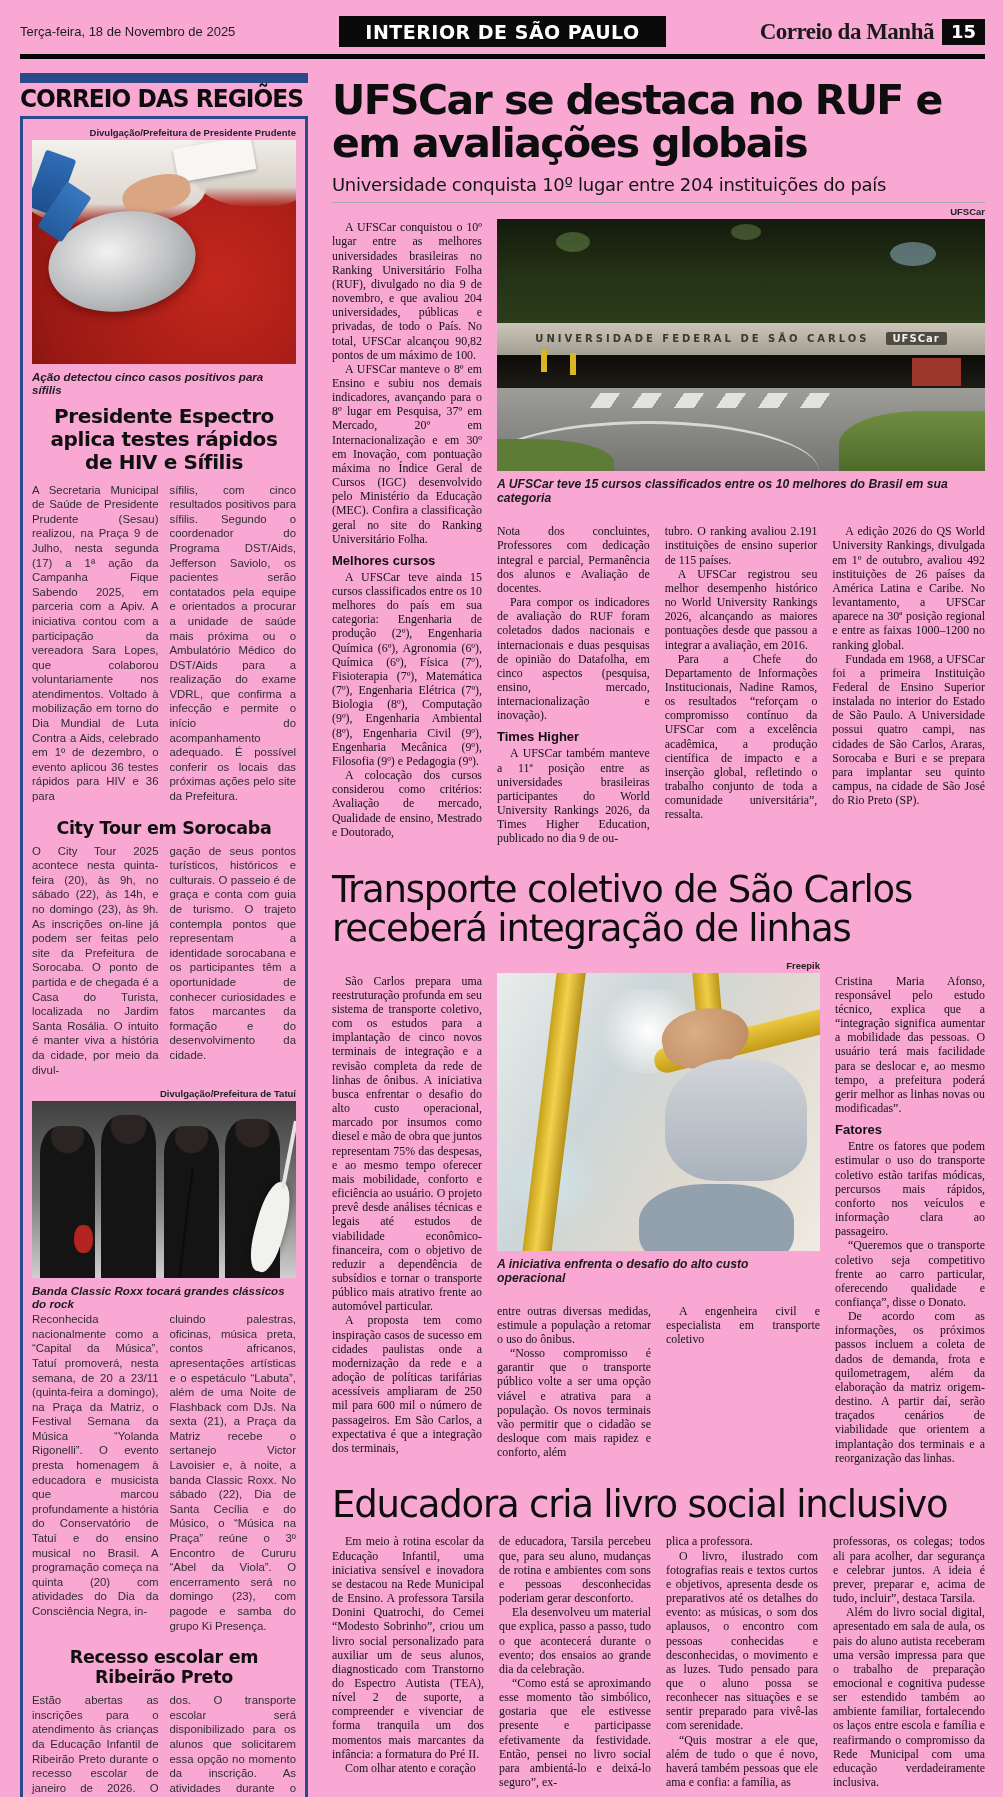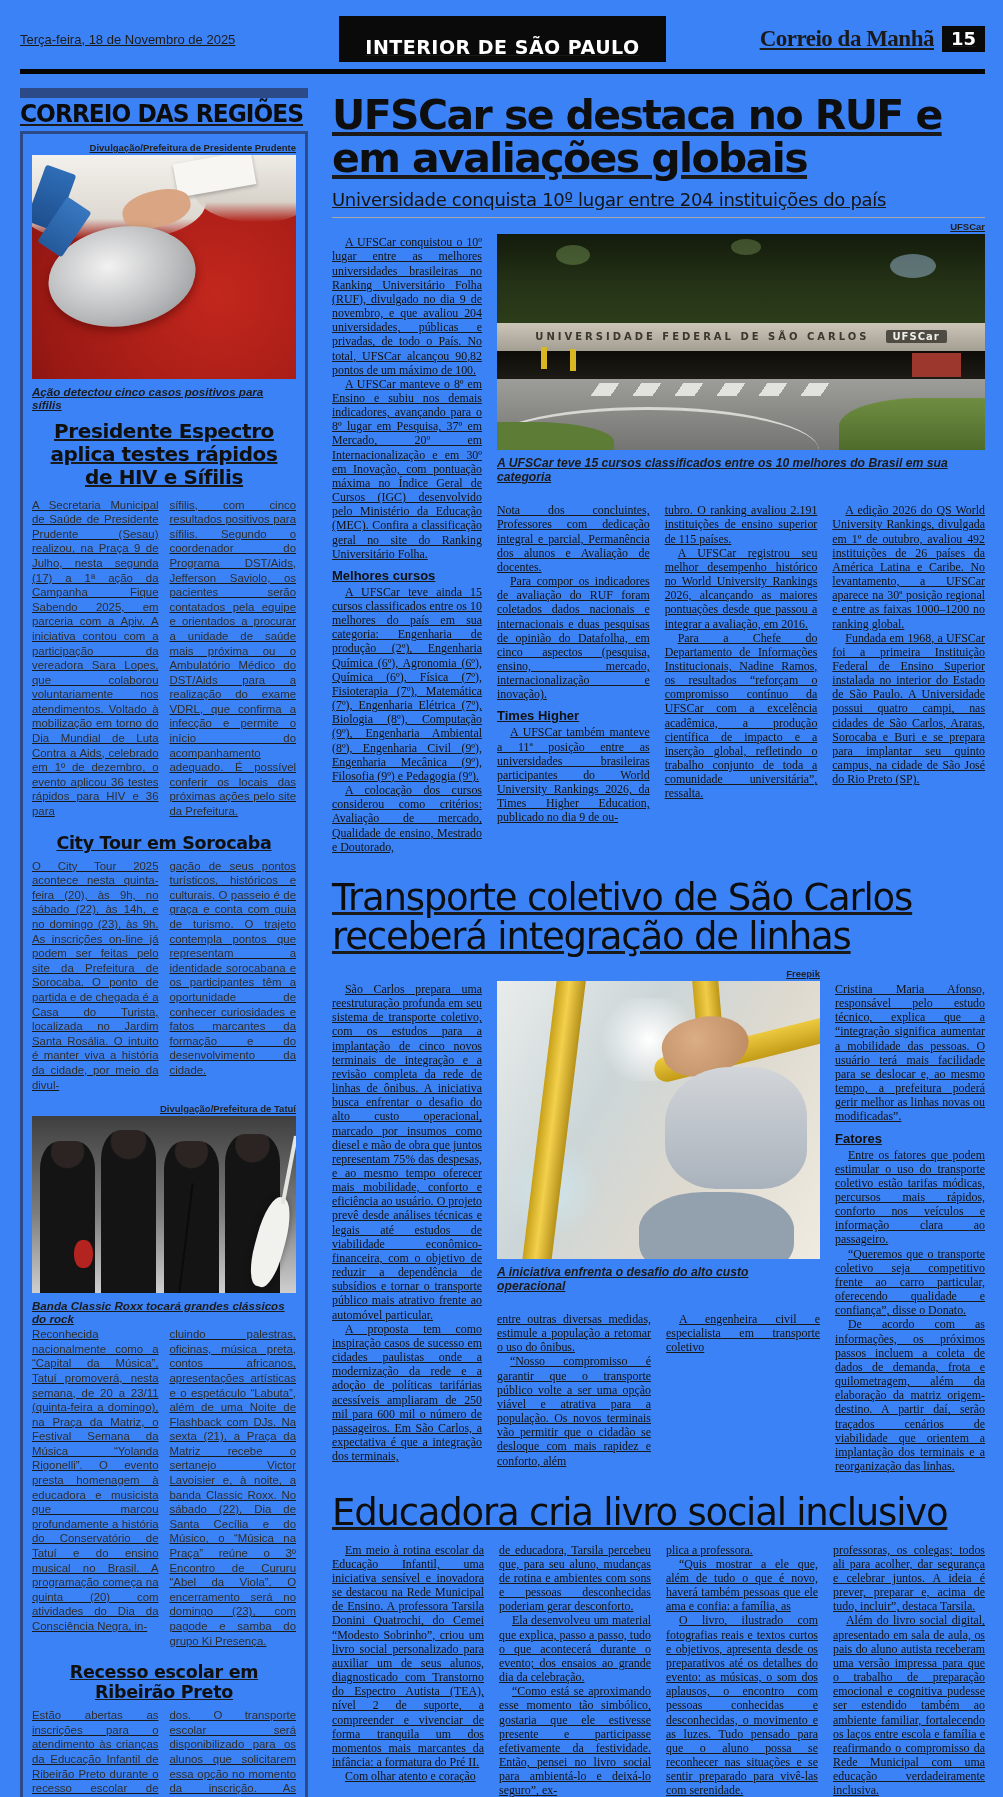--- a/index.html
+++ b/index.html
@@ -1,27 +1,27 @@
 <!DOCTYPE html>
 <html style="--navy: #2b4a87;"><head>
 <meta charset="utf-8">
 <style>
   * { margin:0; padding:0; box-sizing:border-box; }
   html,body { background:#e9e9e9; }
   .page {
-    width:1003px; height:1797px; background:#3b82f6; margin:0 auto;
+    width:1003px; height:1797px; background:#f9a8d4; margin:0 auto;
     overflow:hidden; position:relative; padding:14px 14px 0 14px;
-    font-family:"Liberation Sans", sans-serif; color:#1a1a1a;text-decoration:underline;
+    font-family:"Liberation Sans", sans-serif; color:#1a1a1a;
   }
   
   .hdr { display:flex; align-items:center; padding:2px 4px 0 6px; }
   .hdr-date { flex:1; font-size:13px; color:#1c1c1c; }
   .hdr-section {
     flex:none; background:#0a0a0a; color:#fff; font-family:"DejaVu Sans", sans-serif;
-    font-weight:bold; font-size:19px; letter-spacing:.5px; padding:20px 26px 4px;
+    font-weight:bold; font-size:19px; letter-spacing:.5px; padding:5px 26px 4px;
   }
   .hdr-right { flex:1; display:flex; justify-content:flex-end; align-items:center; gap:8px; }
   .hdr-masthead { font-family:"Liberation Serif", serif; font-weight:bold; font-size:23px; letter-spacing:-.5px; }
   .hdr-pagenum {
     background:#0a0a0a; color:#fff; font-family:"DejaVu Sans", sans-serif;
     font-weight:bold; font-size:18px; padding:2px 9px 3px;
   }
   .hdr-rule { height:5px; background:#050505; margin:7px 4px 0 6px; }
 
   
@@ -102,21 +102,21 @@
   
   .photo-band { height:177px; background:linear-gradient(180deg,#3f3f3f 0%, #7d7d7d 55%, #cfcfcf 100%); }
   .bf { position:absolute; bottom:0; width:21%; height:86%; background:radial-gradient(circle at 50% 7%, #2b2422 11%, #141414 12%); border-radius:36% 36% 0 0 / 18% 18% 0 0; }
   .bf1 { left:3%; } .bf2 { left:26%; height:92%; } .bf3 { left:50%; } .bf4 { left:73%; height:90%; }
   .band-red { position:absolute; left:16%; bottom:14%; width:7%; height:16%; background:#b3231f; border-radius:45%; }
   .mic { position:absolute; left:58%; bottom:0; width:2px; height:62%; background:#0b0b0b; transform:rotate(7deg); }
   .guitar { position:absolute; right:4%; bottom:3%; width:11%; height:52%; background:#f1f1ee; border-radius:46% 46% 42% 42%; transform:rotate(15deg); box-shadow:0 0 6px rgba(0,0,0,.4); }
   .guitar::after { content:""; position:absolute; top:-68%; left:42%; width:14%; height:75%; background:#e4e4e0; transform:rotate(-4deg); }
 
   
-  .photo-campus { height:216px; background:#8f8f8b; }
+  .photo-campus { height:252px; background:#8f8f8b; }
   .pc-trees { position:absolute; top:0; left:0; right:0; height:41%;
     background:linear-gradient(180deg,#131a0b,#243216 55%, #2c3d1a);
   }
   .pc-glint1,.pc-glint2,.pc-glint3 { position:absolute; border-radius:50%; background:rgba(150,190,110,.35); }
   .pc-glint1 { top:5%; left:12%; width:34px; height:20px; }
   .pc-glint2 { top:9%; right:10%; width:46px; height:24px; background:rgba(170,205,235,.45); }
   .pc-glint3 { top:2%; left:48%; width:30px; height:16px; background:rgba(160,200,120,.3); }
   .pc-sign { position:absolute; top:41%; left:0; right:0; height:13%;
     background:linear-gradient(180deg,#cbc6b8,#a39e92);
     display:flex; align-items:center; justify-content:center; gap:16px;
@@ -340,22 +340,22 @@
               <p class="para">Em meio à rotina escolar da Educação Infantil, uma iniciativa sensível e inovadora se destacou na Rede Municipal de Ensino. A professora Tarsila Donini Quatrochi, do Cemei “Modesto Sobrinho”, criou um livro social personalizado para auxiliar um de seus alunos, diagnosticado com Transtorno do Espectro Autista (TEA), nível 2 de suporte, a compreender e vivenciar de forma tranquila um dos momentos mais marcantes da infância: a formatura do Pré II.</p>
               <p class="para">Com olhar atento e coração</p>
             </div>
           <div class="serif">
               <p class="para cont">de educadora, Tarsila percebeu que, para seu aluno, mudanças de rotina e ambientes com sons e pessoas desconhecidas poderiam gerar desconforto.</p>
               <p class="para">Ela desenvolveu um material que explica, passo a passo, tudo o que acontecerá durante o evento; dos ensaios ao grande dia da celebração.</p>
               <p class="para">“Como está se aproximando esse momento tão simbólico, gostaria que ele estivesse presente e participasse efetivamente da festividade. Então, pensei no livro social para ambientá-lo e deixá-lo seguro”, ex-</p>
             </div>
           <div class="serif">
               <p class="para cont">plica a professora.</p>
+              <p class="para">O livro, ilustrado com fotografias reais e textos curtos e objetivos, apresenta desde os preparativos até os detalhes do evento: as músicas, o som dos aplausos, o encontro com pessoas conhecidas e desconhecidas, o movimento e as luzes. Tudo pensado para que o aluno possa se reconhecer nas situações e se sentir preparado para vivê-las com serenidade.</p>
               <p class="para">“Quis mostrar a ele que, além de tudo o que é novo, haverá também pessoas que ele ama e confia: a família, as</p>
-              <p class="para">O livro, ilustrado com fotografias reais e textos curtos e objetivos, apresenta desde os preparativos até os detalhes do evento: as músicas, o som dos aplausos, o encontro com pessoas conhecidas e desconhecidas, o movimento e as luzes. Tudo pensado para que o aluno possa se reconhecer nas situações e se sentir preparado para vivê-las com serenidade.</p>
             </div>
           <div class="serif">
               <p class="para cont">professoras, os colegas; todos ali para acolher, dar segurança e celebrar juntos. A ideia é prever, preparar e, acima de tudo, incluir”, destaca Tarsila.</p>
               <p class="para">Além do livro social digital, apresentado em sala de aula, os pais do aluno autista receberam uma versão impressa para que o trabalho de preparação emocional e cognitiva pudesse ser estendido também ao ambiente familiar, fortalecendo os laços entre escola e família e reafirmando o compromisso da Rede Municipal com uma educação verdadeiramente inclusiva.</p>
             </div>
         </div>
       </article>
 
     </main>
   </div>

